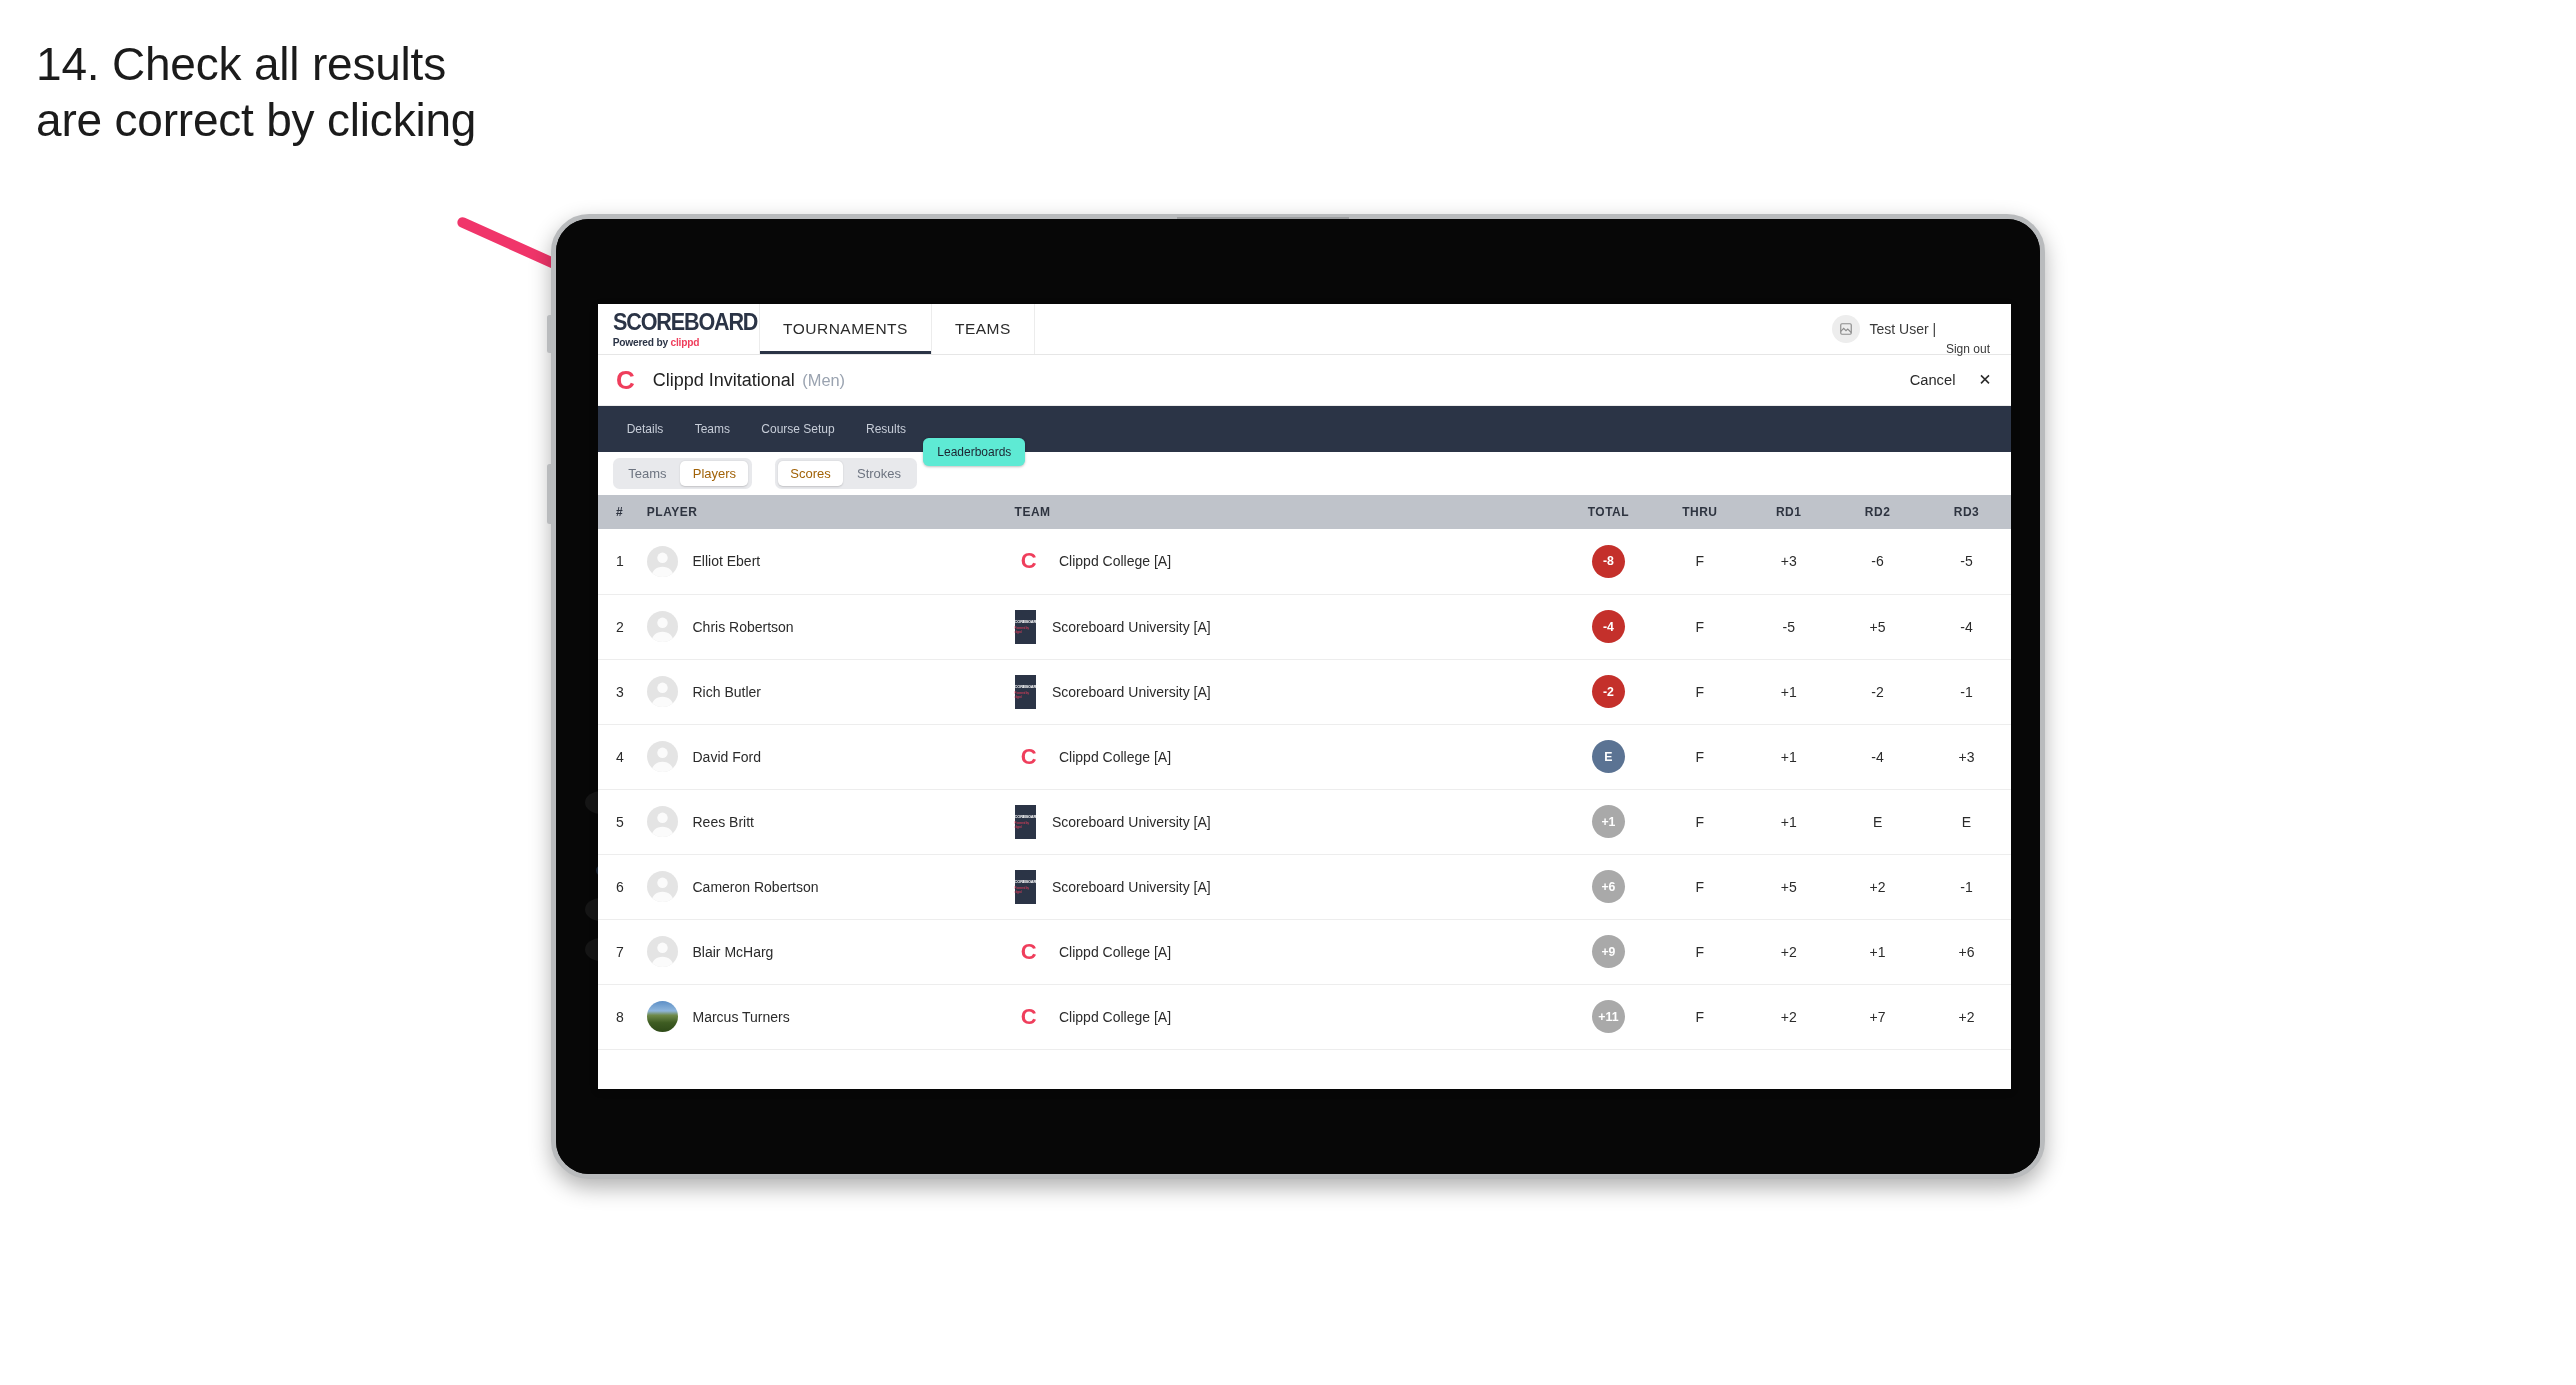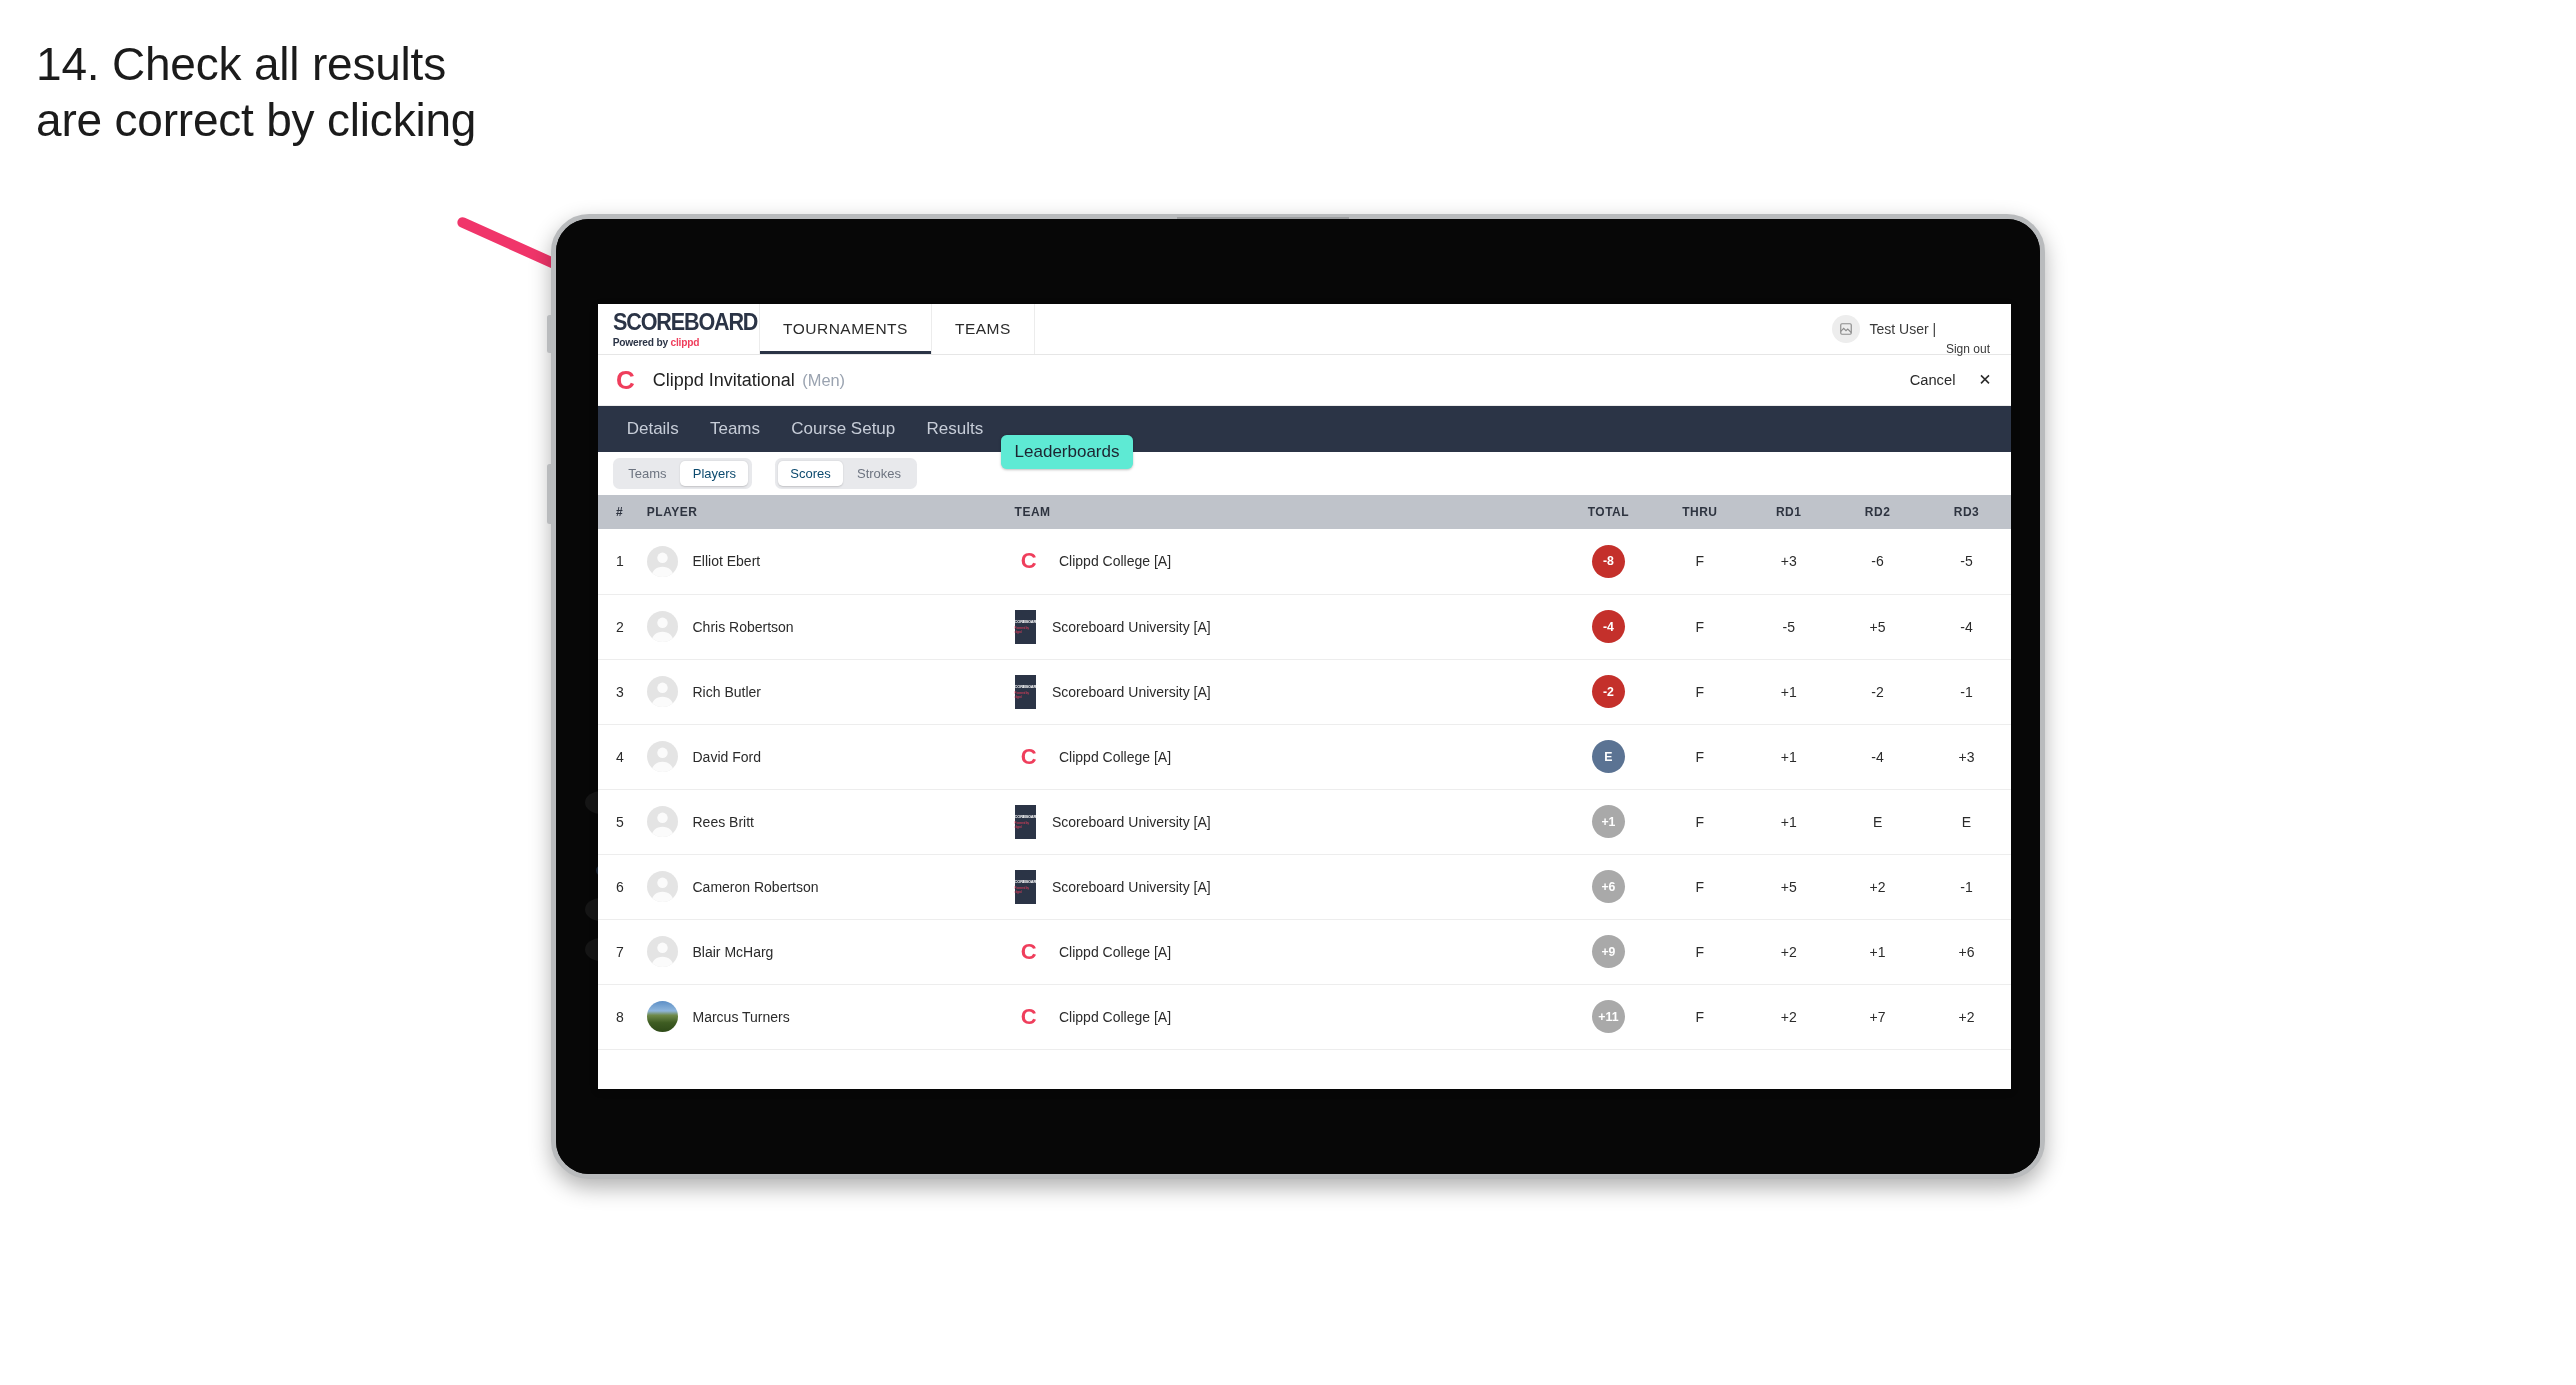--- a/index.html
+++ b/index.html
@@ -71,28 +71,28 @@
   .title-row { height: 51px; display: flex; align-items: center; padding: 0 19.6px 0 18px; border-bottom: 0.8px solid #ededed; background: #fff; }
   .cmark { font-size: 26px; font-weight: 800; color: #ef3e5c; line-height: 1; font-family: "Liberation Sans", sans-serif; }
   .t-name { font-size: 18px; color: #222; margin-left: 18px; }
   .t-gender { font-size: 16.4px; color: #9aa3b0; margin-left: 7.4px; }
   .title-spacer { flex: 1; }
   .cancel-btn { display: flex; align-items: center; gap: 23px; font-size: 14.7px; color: #2b2b2b; }
   .cancel-x { font-size: 15.5px; }
 
   
   .tabbar { height: 46px; background: #2b3446; display: flex; align-items: center; padding-left: 14.7px; gap: 3.3px; }
-  .tab { font-size: 17px; color: #c7cdd8; padding: 7.4px 14px; border-radius: 5.7px; }
+  .tab { font-size: 12px; color: #c7cdd8; padding: 7.4px 14px; border-radius: 5.7px; }
   .tab.active { background: #5eead4; color: #1d2431; font-weight: 400; box-shadow: 0 0.8px 2.5px rgba(0,0,0,0.25); margin-top: 46px; }
 
   
   .filters { height: 43px; display: flex; align-items: center; padding-left: 14.7px; gap: 23px; background: #fff; }
   .segment { background: #e8e9ec; border-radius: 6.5px; padding: 3.3px; display: flex; gap: 1.6px; }
   .seg-opt { font-size: 13px; color: #6d7480; padding: 4.9px 12.3px; border-radius: 4.9px; }
-  .seg-opt.active { background: #ffffff; color: #0c4a6e; font-weight: 500; box-shadow: 0 0.8px 1.6px rgba(0,0,0,0.16); }
+  .seg-opt.active { background: #ffffff; color: #a16207; font-weight: 500; box-shadow: 0 0.8px 1.6px rgba(0,0,0,0.16); }
 
   
   .tbl { width: 100%; border-collapse: collapse; table-layout: fixed; }
   .tbl thead th {
     background: #bfc3ca; color: #2e3440; font-size: 12px; font-weight: 700;
     letter-spacing: 0.5px; height: 34px; text-align: left; padding: 0 4.9px;
   }
   .c-rank  { width: 43px;  padding-left: 18px !important; }
   .c-player{ width: 360px; }
   .c-team  { width: 540px; }

